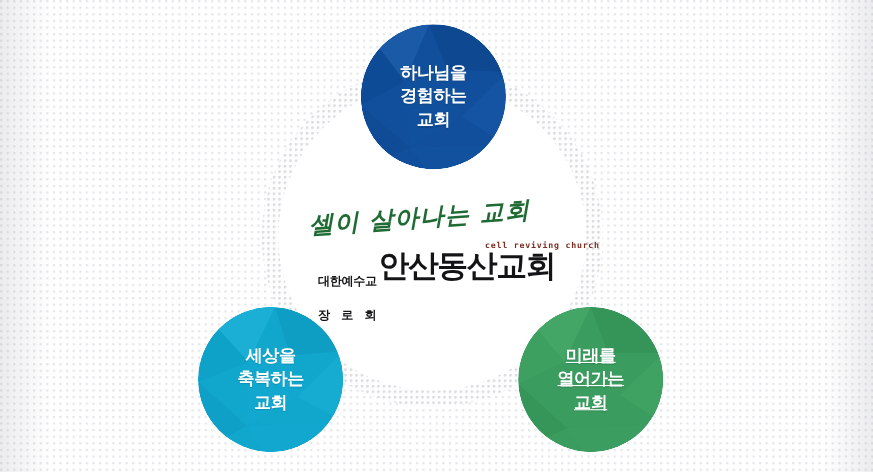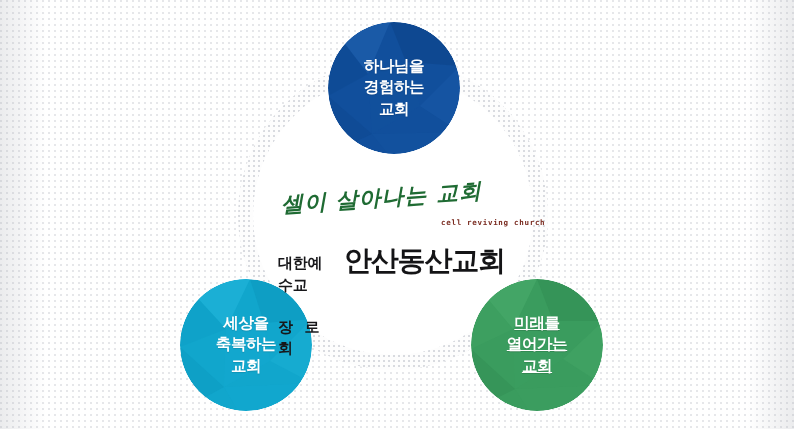--- a/index.html
+++ b/index.html
@@ -134,44 +134,43 @@
     font-family: "DejaVu Sans Mono", "Liberation Mono", monospace;
     font-size: 7.5px;
     font-weight: 700;
     color: #7a2b20;
     letter-spacing: 0.7px;
     white-space: nowrap;
     margin-left: 24px;
   }
   #logo-denomination {
     position: absolute;
-    left: 2px;
+    left: 13px;
     top: 42px;
     width: 58px;
-    font-size: 15px;
+    font-size: 11px;
     line-height: 1.42;
     font-weight: 700;
     color: #17171a;
     white-space: pre-line;
     letter-spacing: -0.3px;
   }
   #logo-denomination .spaced {
     letter-spacing: 3.2px;
   }
   #logo-name {
     position: absolute;
     left: 68px;
     top: 38px;
     font-size: 28px;
     line-height: 1;
     font-weight: 700;
     color: #141416;
     letter-spacing: -1.2px;
     white-space: nowrap;
-    margin-top: 19px;
   }
 </style>
 </head>
 <body>
 
 <div id="stage">
 
   <div class="edge-shade left"></div>
   <div class="edge-shade right"></div>
 

